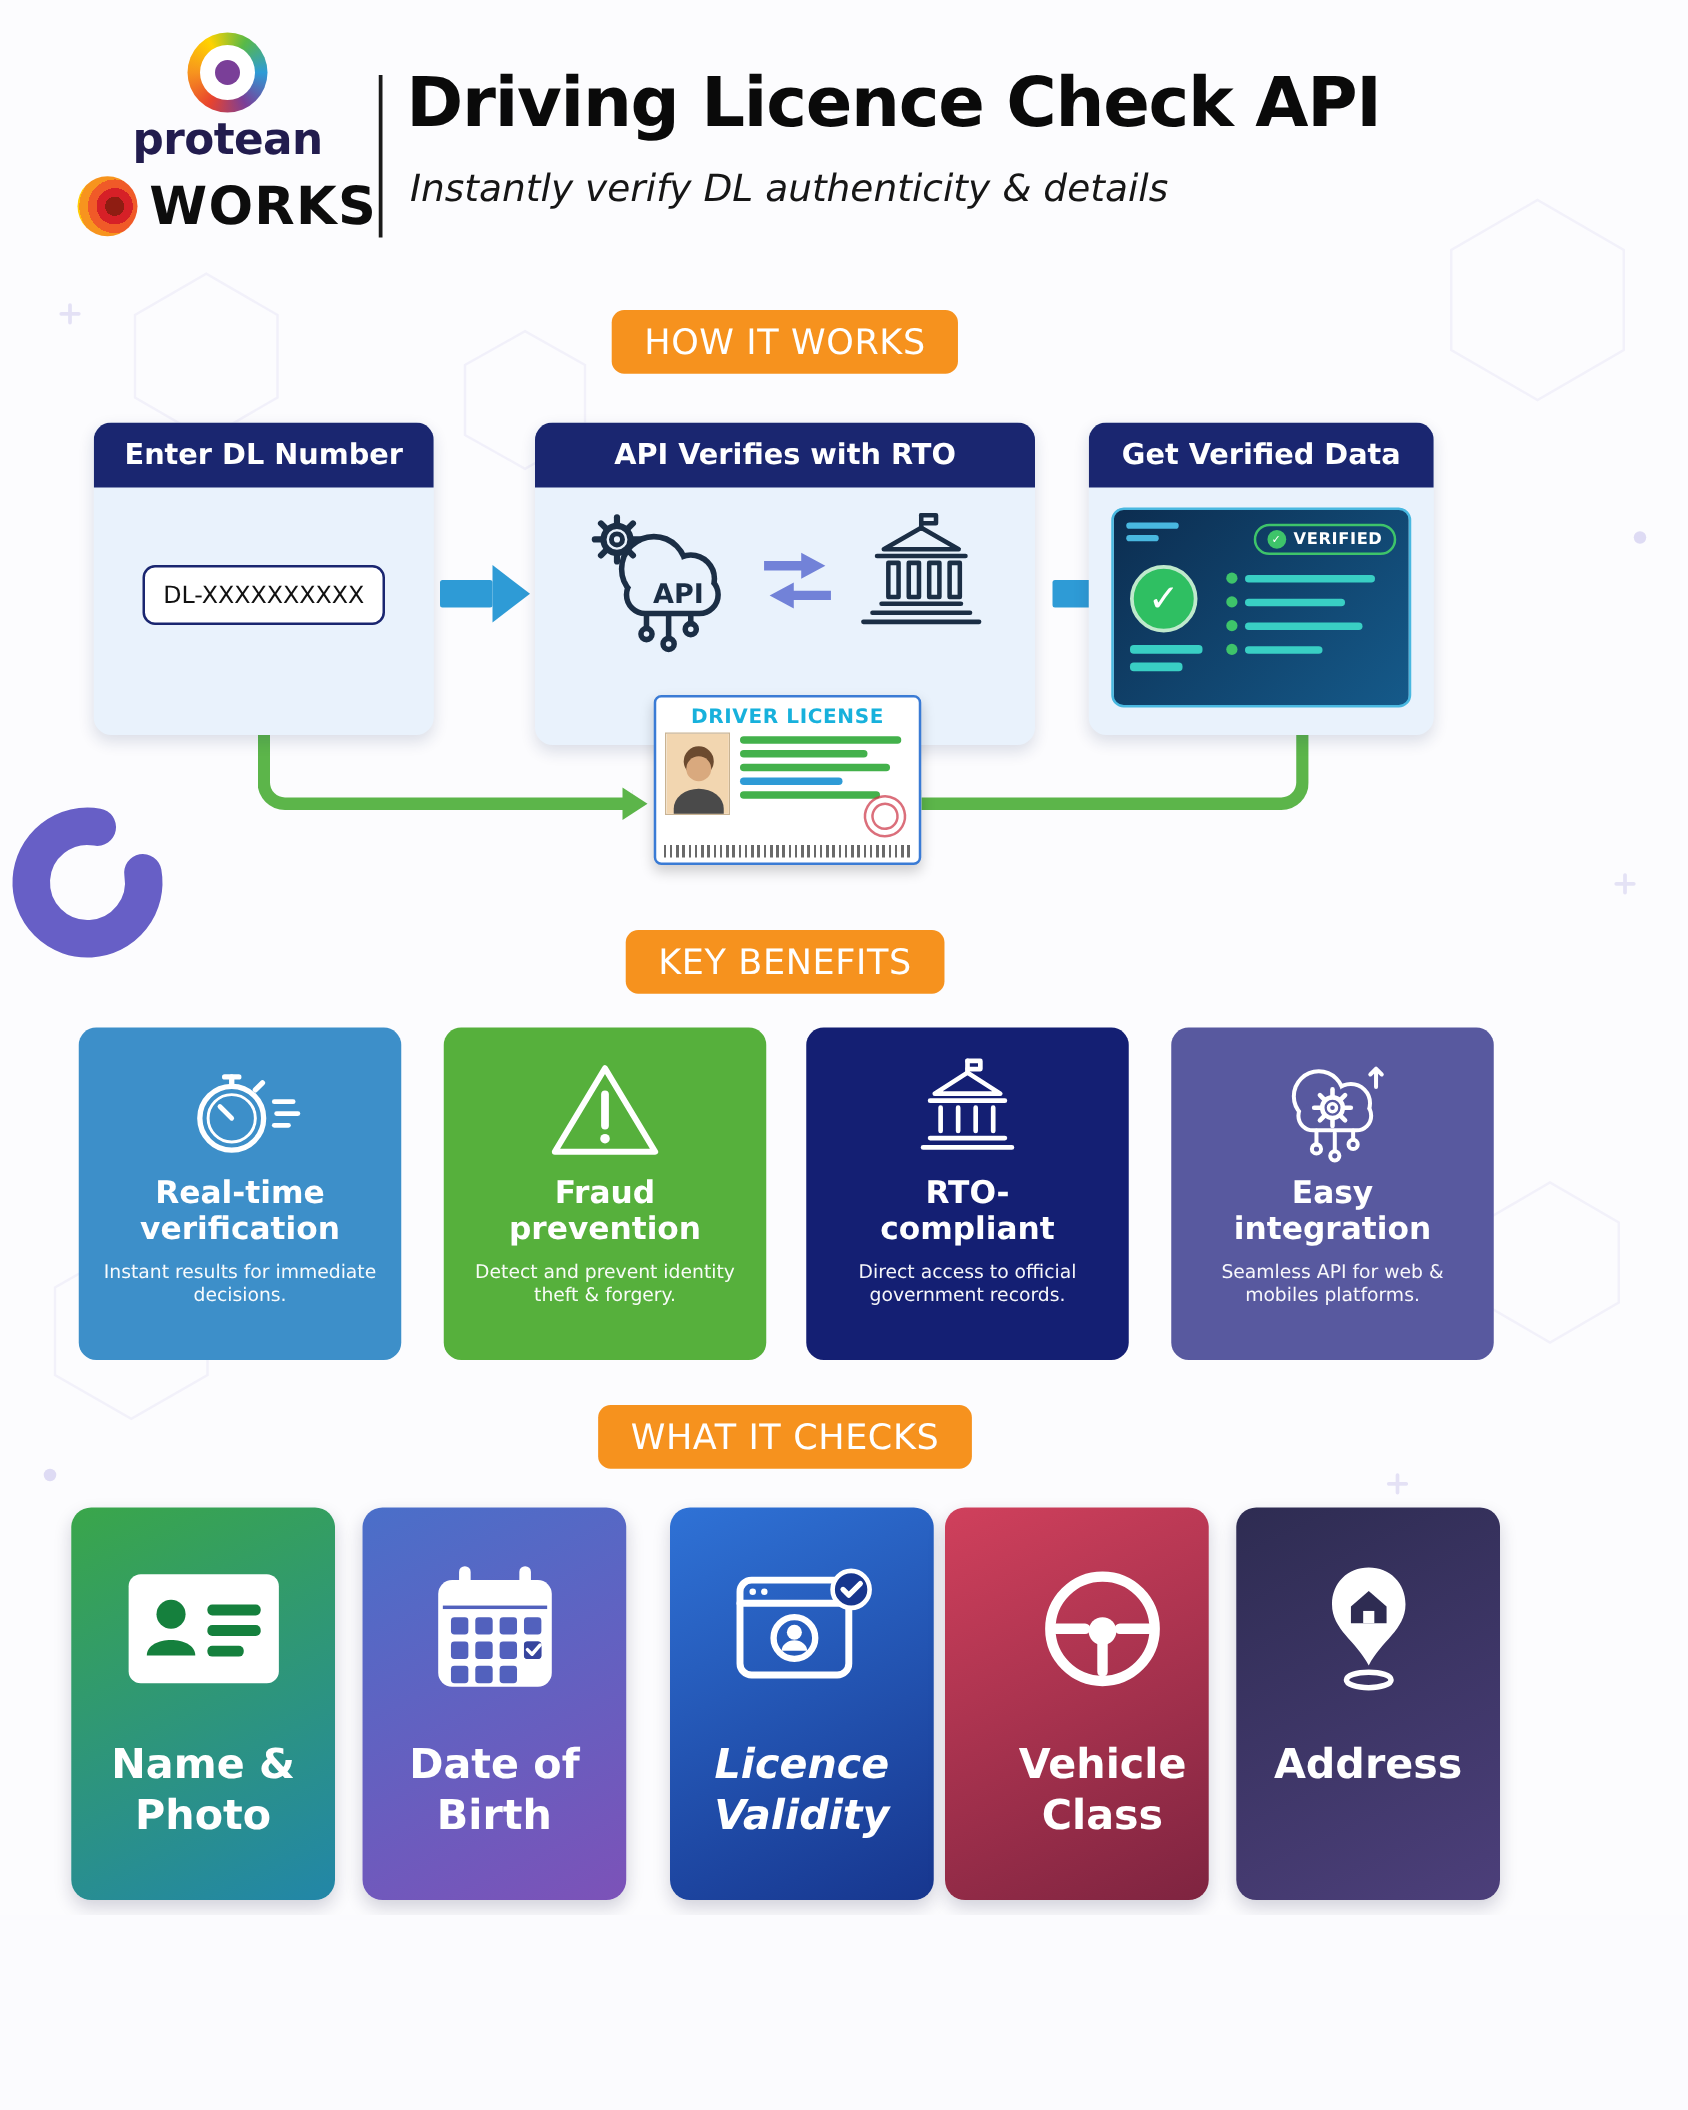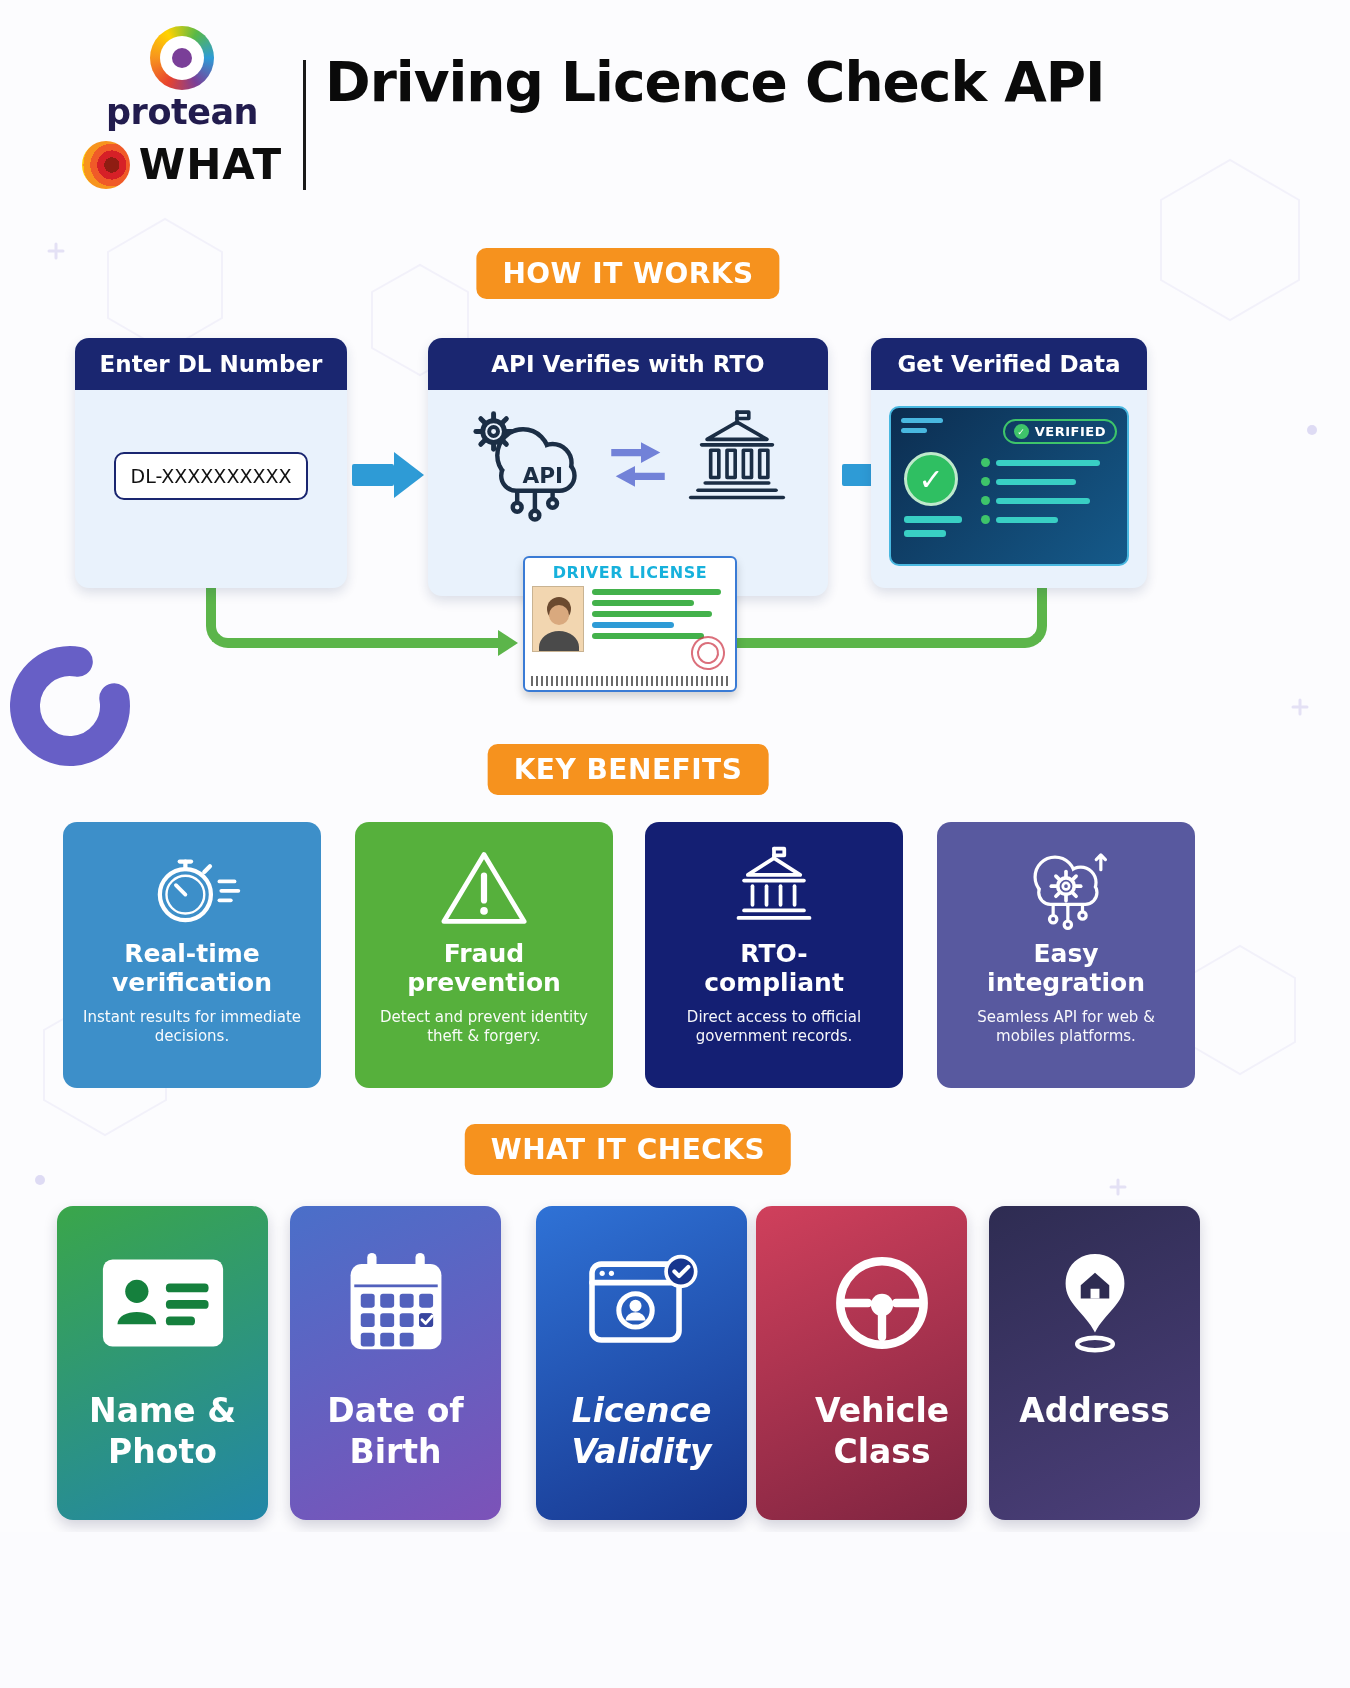--- a/index.html
+++ b/index.html
@@ -18,21 +18,21 @@
   .rise-row{display:flex;align-items:center;justify-content:center;gap:9px;margin-top:8px;}
   .rise-mark{width:48px;height:48px;border-radius:50%;flex:0 0 48px;
     background:radial-gradient(circle at 62% 50%,#8f1d12 0 20%,#d62027 20% 38%,#f05a28 38% 56%,#f7941e 56% 74%,#ffcb05 74% 88%,#d62027 88% 100%);}
   .rise-name{font-size:42px;font-weight:800;color:#0d0d0d;letter-spacing:1px;}
   .header-divider{position:absolute;left:303px;top:60px;width:3px;height:130px;background:#1a1a1a;z-index:2;}
   .page-title{position:absolute;left:325px;top:50px;font-size:55px;font-weight:800;color:#0a0a0a;letter-spacing:-1px;z-index:2;white-space:nowrap;}
   .page-subtitle{position:absolute;left:328px;top:134px;font-size:30px;font-style:italic;color:#161616;z-index:2;white-space:nowrap;}
 
   
   .section-badge{position:absolute;left:628px;transform:translateX(-50%);background:#f6921e;color:#fff;
-    font-weight:700;font-size:28px;padding:9px 26px;border-radius:10px;letter-spacing:.5px;white-space:nowrap;z-index:3;}
+    font-weight:400;font-size:28px;padding:9px 26px;border-radius:10px;letter-spacing:.5px;white-space:nowrap;z-index:3;}
   #badge-how{top:248px;}
   #badge-benefits{top:744px;}
   #badge-checks{top:1124px;}
 
   
   .flow-card{position:absolute;border-radius:14px;background:#e9f2fc;box-shadow:0 5px 12px rgba(20,40,90,.14);overflow:hidden;z-index:2;}
   .fc-head{height:52px;background:#1a2670;color:#fff;display:flex;align-items:center;justify-content:center;font-size:23px;font-weight:700;white-space:nowrap;}
   #flow1{left:75px;top:338px;width:272px;height:250px;}
   #flow2{left:428px;top:338px;width:400px;height:258px;}
   #flow3{left:871px;top:338px;width:276px;height:250px;}
@@ -137,25 +137,26 @@
     <circle cx="1330" cy="1660" r="78" fill="#6a60c8"></circle>
     <path d="M1302.5 1615.1 A62 62 0 1 1 1207.5 1615.1" stroke="#2f86c9" stroke-width="32" fill="none" stroke-linecap="round"></path>
     <path d="M114.3 698.2 A45 45 0 1 1 77.8 661.7" stroke="#675fc6" stroke-width="30" fill="none" stroke-linecap="round"></path>
   </svg>
 
   <div class="brand">
     <div class="protean-logo"></div>
     <div class="brand-name">protean</div>
     <div class="rise-row">
       <span class="rise-mark"></span>
-      <span class="rise-name">WHAT</span>
+      <span class="rise-name">WORKS</span>
     </div>
   </div>
   <div class="header-divider"></div>
   <h1 class="page-title">Driving Licence Check API</h1>
+  <p class="page-subtitle">Instantly verify DL authenticity &amp; details</p>
 
   <div class="section-badge" id="badge-how">HOW IT WORKS</div>
 
   <div class="flow-card" id="flow1">
     <div class="fc-head">Enter DL Number</div>
     <div class="fc-body">
       <div class="dl-input">DL-XXXXXXXXXX</div>
     </div>
   </div>
 

